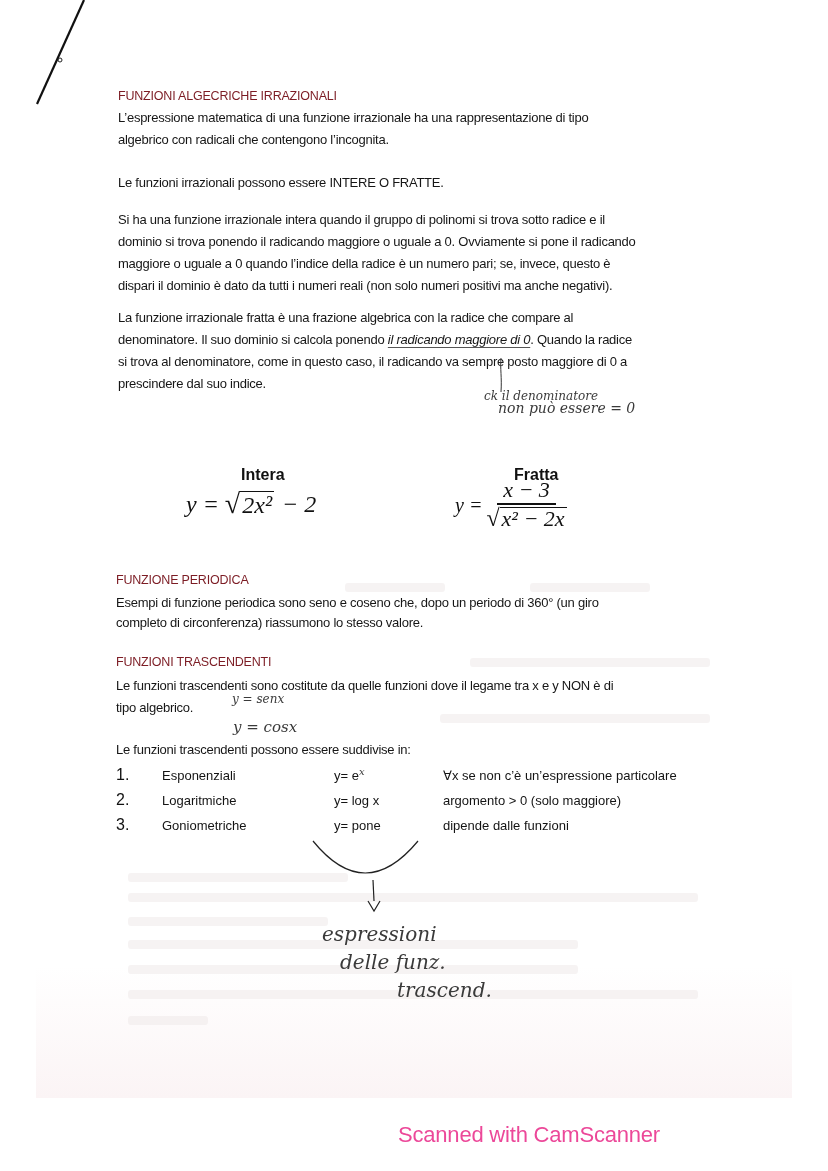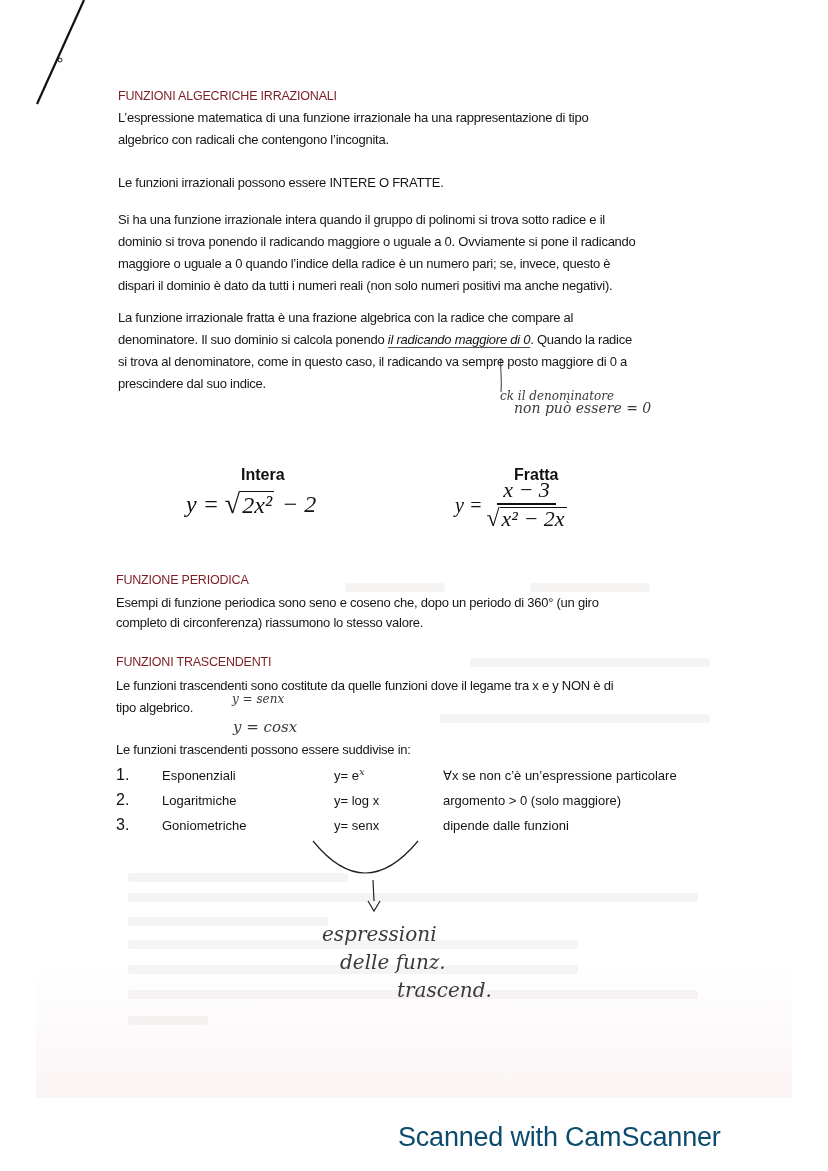--- a/index.html
+++ b/index.html
@@ -31,21 +31,21 @@
   .math { font-family:"Liberation Serif", serif; font-style:italic; font-size:24px; color:#111; }
   .sqrt { display:inline-block; border-top:1.5px solid #111; padding:0 2px; line-height:26px; }
   .frac { display:inline-flex; flex-direction:column; align-items:center; vertical-align:middle; }
   .frac .num { border-bottom:2px solid #111; padding:0 6px 1px; font-size:22px; line-height:24px; }
   .frac .den { font-size:22px; line-height:26px;text-align:right; }
   .list-row { position:absolute; left:116px; height:22px; font-size:13px; display:flex; align-items:center; }
   .list-num { width:46px; font-size:16px; font-weight:400; color:#111; }
   .list-name { width:172px; }
   .list-formula { width:109px; }
   .bleed { position:absolute; height:9px; background:#eeeaea; border-radius:3px; opacity:0.55; }
-  .footer { position:absolute; left:398px; top:1122px; font-size:27px; color:#0c4a6e; letter-spacing:-0.2px; }
+  .footer { position:absolute; left:398px; top:1122px; font-size:22px; color:#ec4899; letter-spacing:-0.2px; }
 </style>
 </head>
 <body>
 
 <div class="scan-area"></div>
 
 <svg class="corner-line" viewBox="0 0 100 110">
   <line x1="84" y1="0" x2="37" y2="104" stroke="#111" stroke-width="2.2"></line>
   <circle cx="60" cy="60" r="2" fill="none" stroke="#222" stroke-width="1"></circle>
 </svg>
@@ -69,21 +69,21 @@
 <div class="abs para" style="left:118px; top:307px;">
   <p>La funzione irrazionale fratta è una frazione algebrica con la radice che compare al</p>
   <p><span>denominatore. Il suo dominio si calcola ponendo </span><span class="u">il radicando maggiore di 0</span><span>. Quando la radice</span></p>
   <p>si trova al denominatore, come in questo caso, il radicando va sempre posto maggiore di 0 a</p>
   <p>prescindere dal suo indice.</p>
 </div>
 
 <svg class="abs" style="left:495px; top:356px;" width="12" height="40">
   <path d="M6 2 C5 12 7 22 6 36" stroke="#333" stroke-width="1" fill="none"></path>
 </svg>
-<div class="abs hand" style="left:484px; top:390px; font-size:12px; line-height:12px;margin-left:16px;">
+<div class="abs hand" style="left:484px; top:390px; font-size:12px; line-height:12px;">
   <div>ck il denominatore</div>
   <div style="padding-left:14px; font-size:14px;">non può essere = 0</div>
 </div>
 
 <div class="abs formula-title" style="left:241px; top:454px;">Intera</div>
 <div class="abs math" style="left:186px; top:488px; display:flex; align-items:center;">
   <span style="margin-right:6px;">y =</span>
   <span style="font-style:normal; font-size:28px;">√</span>
   <span class="sqrt">2x²</span>
   <span style="margin-left:8px;">− 2</span>
@@ -134,21 +134,21 @@
 </div>
 <div class="list-row" style="top:789px;">
   <span class="list-num">2.</span>
   <span class="list-name">Logaritmiche</span>
   <span class="list-formula">y= log x</span>
   <span>argomento &gt; 0 (solo maggiore)</span>
 </div>
 <div class="list-row" style="top:814px;">
   <span class="list-num">3.</span>
   <span class="list-name">Goniometriche</span>
-  <span class="list-formula">y= senx</span>
+  <span class="list-formula">y= pone</span>
   <span>dipende dalle funzioni</span>
 </div>
 
 <svg class="abs" style="left:305px; top:835px;" width="125" height="80">
   <path d="M8 6 Q 60 70 113 6" stroke="#222" stroke-width="1.2" fill="none"></path>
   <line x1="68" y1="45" x2="69" y2="66" stroke="#222" stroke-width="1.2"></line>
   <path d="M63 66 L 69 76 L 75 66" stroke="#222" stroke-width="1.2" fill="none"></path>
 </svg>
 
 <div class="abs hand" style="left:322px; top:920px; font-size:20px; line-height:28px;">

